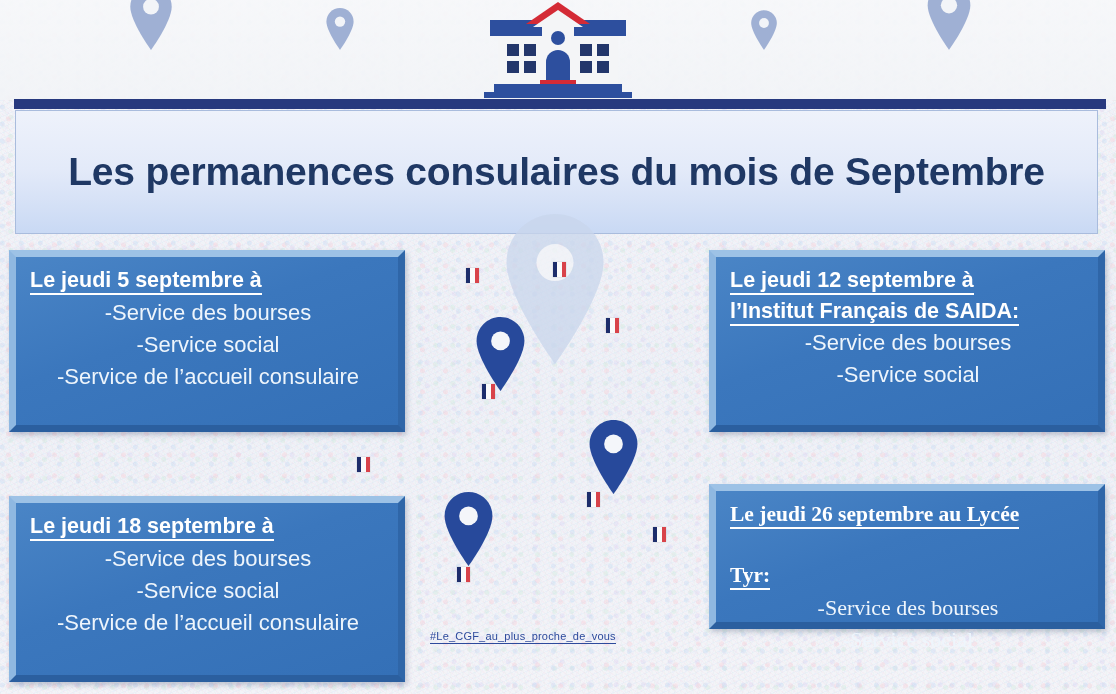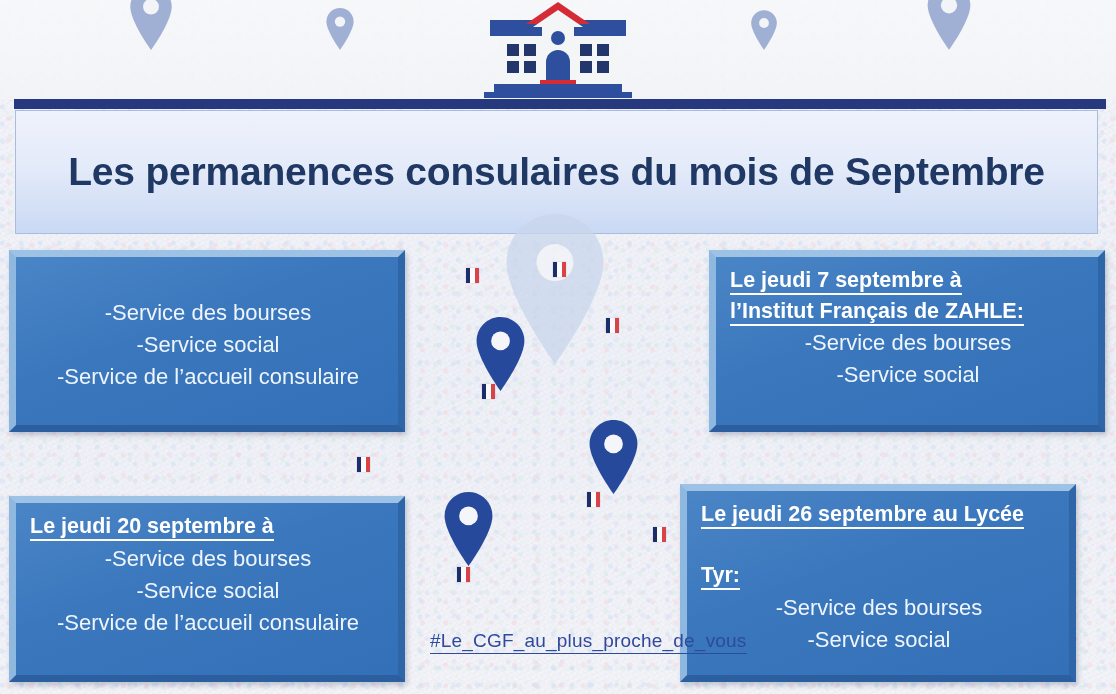--- a/index.html
+++ b/index.html
@@ -136,21 +136,21 @@
     font-weight: normal;
     line-height: 1.47;
     color: #eef5fc;
     white-space: nowrap;
     text-align: center;
   }
 
   #box-saida   { left: 9px;   top: 250px; width: 396px; height: 182px; }
   #box-zahle   { left: 709px; top: 250px; width: 396px; height: 182px; }
   #box-tripoli { left: 9px;   top: 496px; width: 396px; height: 186px; }
-  #box-tyr     { left: 680px; top: 484px; width: 396px; height: 198px; }
+  #box-tyr     { left: 709px; top: 484px; width: 396px; height: 145px; font-family: Liberation Serif, serif; }
 
   
   .map-pin {
     position: absolute;
     color: #27499b;
   }
   .map-pin svg { display: block; }
 
   .fr-flag {
     position: absolute;
@@ -160,21 +160,21 @@
   .fr-flag i { display: block; height: 100%; }
   .fr-flag .b { background: #1d2d6b; }
   .fr-flag .w { background: #fbfbfb; }
   .fr-flag .r { background: #d8434a; }
 
   
   .hashtag {
     position: absolute;
     left: 430px;
     top: 630px;
-    font-size: 19px;
+    font-size: 11px;
     color: #2d4a9c;
     letter-spacing: .2px;
     border-bottom: 1px solid #2d4a9c;
     padding-bottom: 1px;
     white-space: nowrap;
   }
 </style>
 </head>
 <body>
 
@@ -306,39 +306,39 @@
       <i class="r" style="width:33%"></i>
   </div>
   <div class="fr-flag" style="left:457px; top:567px; width:13px; height:15px;">
     <i class="b" style="width:34%"></i>
       <i class="w" style="width:33%"></i>
       <i class="r" style="width:33%"></i>
   </div>
 
   <div class="info-box" id="box-saida">
     <div class="box-heading">
-      <br>
+      <span>Le jeudi 5 septembre à</span><br>
     </div>
     <div class="box-line">-Service des bourses</div>
     <div class="box-line">-Service social</div>
     <div class="box-line">-Service de l’accueil consulaire</div>
   </div>
 
   <div class="info-box" id="box-zahle">
     <div class="box-heading">
-      <span>Le jeudi 7 septembre à</span><br>
-      <span>l’Institut Français de ZAHLE:</span>
+      <span>Le jeudi 12 septembre à</span><br>
+      <span>l’Institut Français de SAIDA:</span>
     </div>
     <div class="box-line">-Service des bourses</div>
     <div class="box-line">-Service social</div>
   </div>
 
   <div class="info-box" id="box-tripoli">
     <div class="box-heading">
-      <span>Le jeudi 20 septembre à</span><br>
+      <span>Le jeudi 18 septembre à</span><br>
     </div>
     <div class="box-line">-Service des bourses</div>
     <div class="box-line">-Service social</div>
     <div class="box-line">-Service de l’accueil consulaire</div>
   </div>
 
   <div class="info-box" id="box-tyr">
     <div class="box-heading">
       <span>Le jeudi 26 septembre au Lycée</span><br>
       <br>

